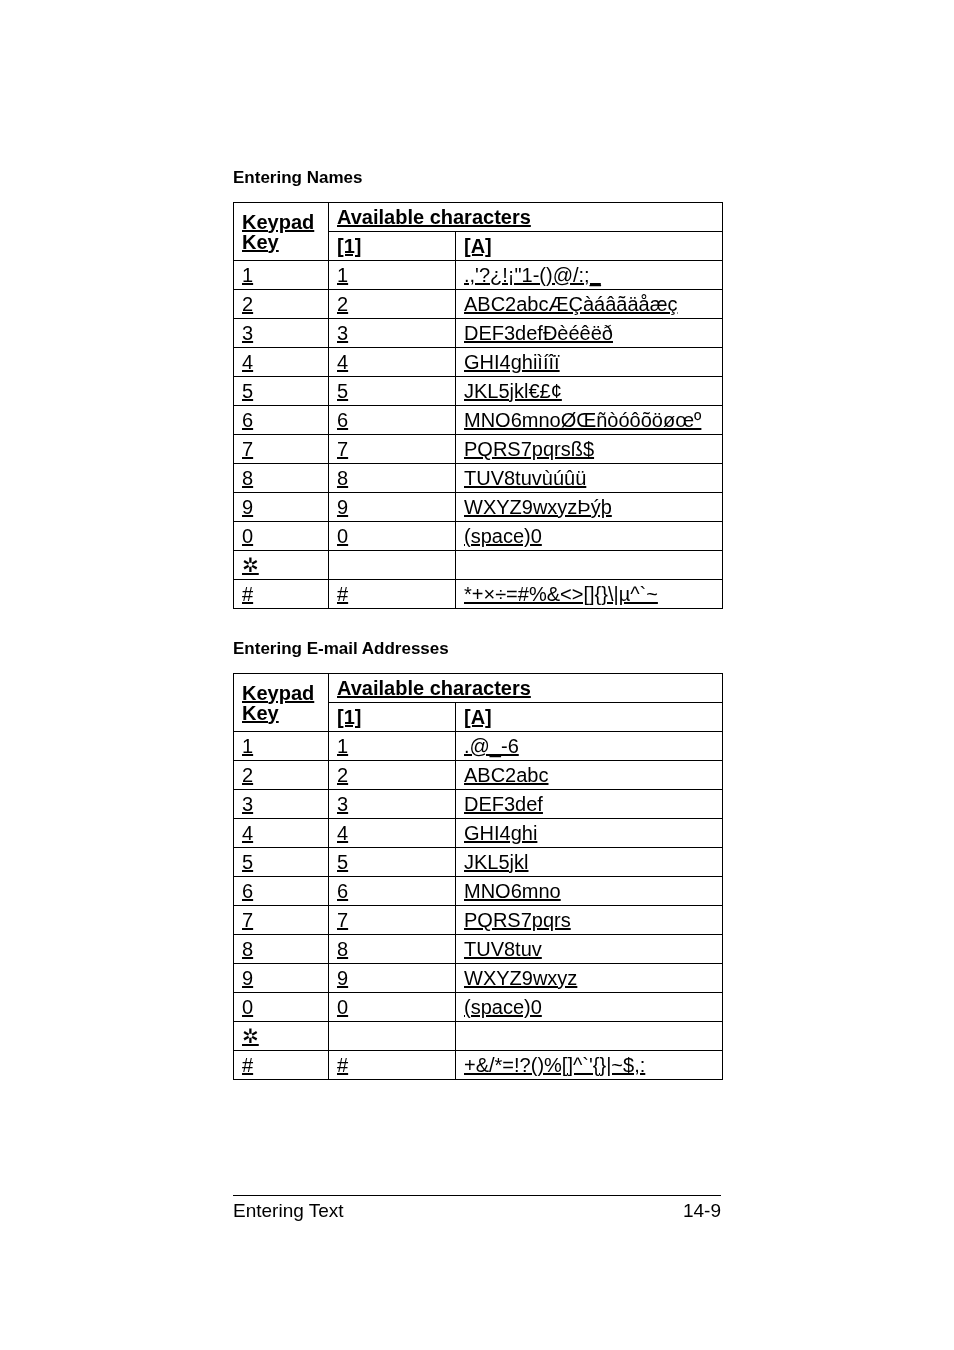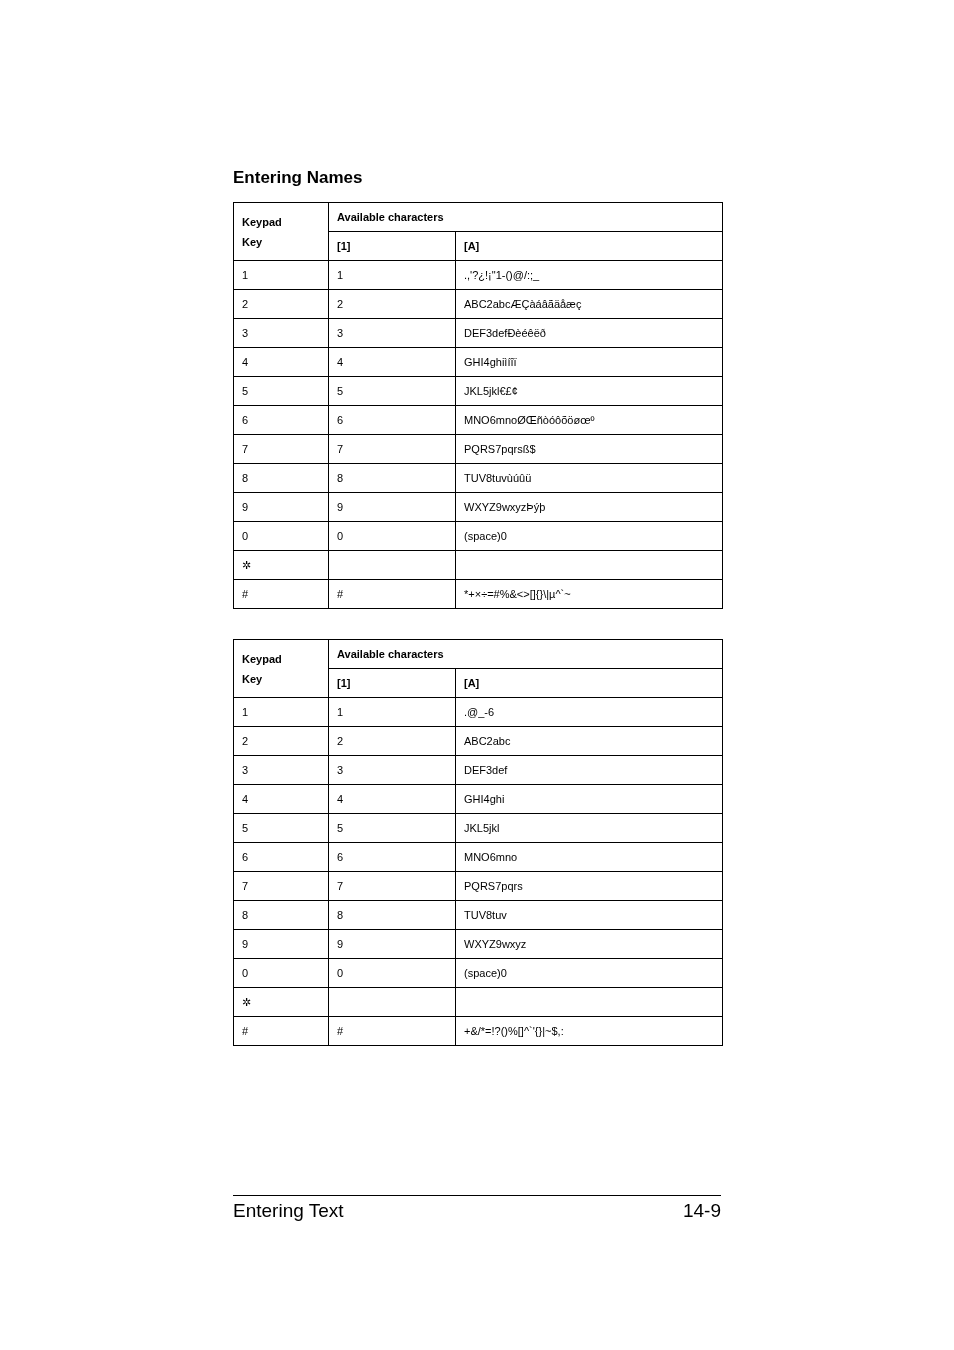--- a/index.html
+++ b/index.html
@@ -17,22 +17,23 @@
     position: relative;
   }
   .section-heading {
     font-weight: bold;
     font-size: 17px;
     margin: 0 0 14px 0;
   }
   table.char-table {
     border-collapse: collapse;
     width: 490px;
-    font-size: 11px;
+    font-size: 20px;
     margin-bottom: 30px;
+    text-decoration: underline;
   }
   table.char-table th,
   table.char-table td {
     border: 1px solid #000;
     padding: 4px 8px 4px 8px;
     text-align: left;
     vertical-align: middle;
     height: 20px;
     line-height: 20px;
   }
@@ -138,20 +139,21 @@
           <td></td>
         </tr>
     <tr>
           <td>#</td>
           <td>#</td>
           <td>*+×÷=#%&amp;&lt;&gt;[]{}\|µ^`~</td>
         </tr>
   </tbody>
     </table>
 
+  <h3 class="section-heading">Entering E-mail Addresses</h3>
 
   <table class="char-table">
     <tbody>
         <tr>
       <th class="col-key" rowspan="2">
         <span>Keypad</span><br>
         <span>Key</span>
       </th>
       <th colspan="2">Available characters</th>
     </tr>

